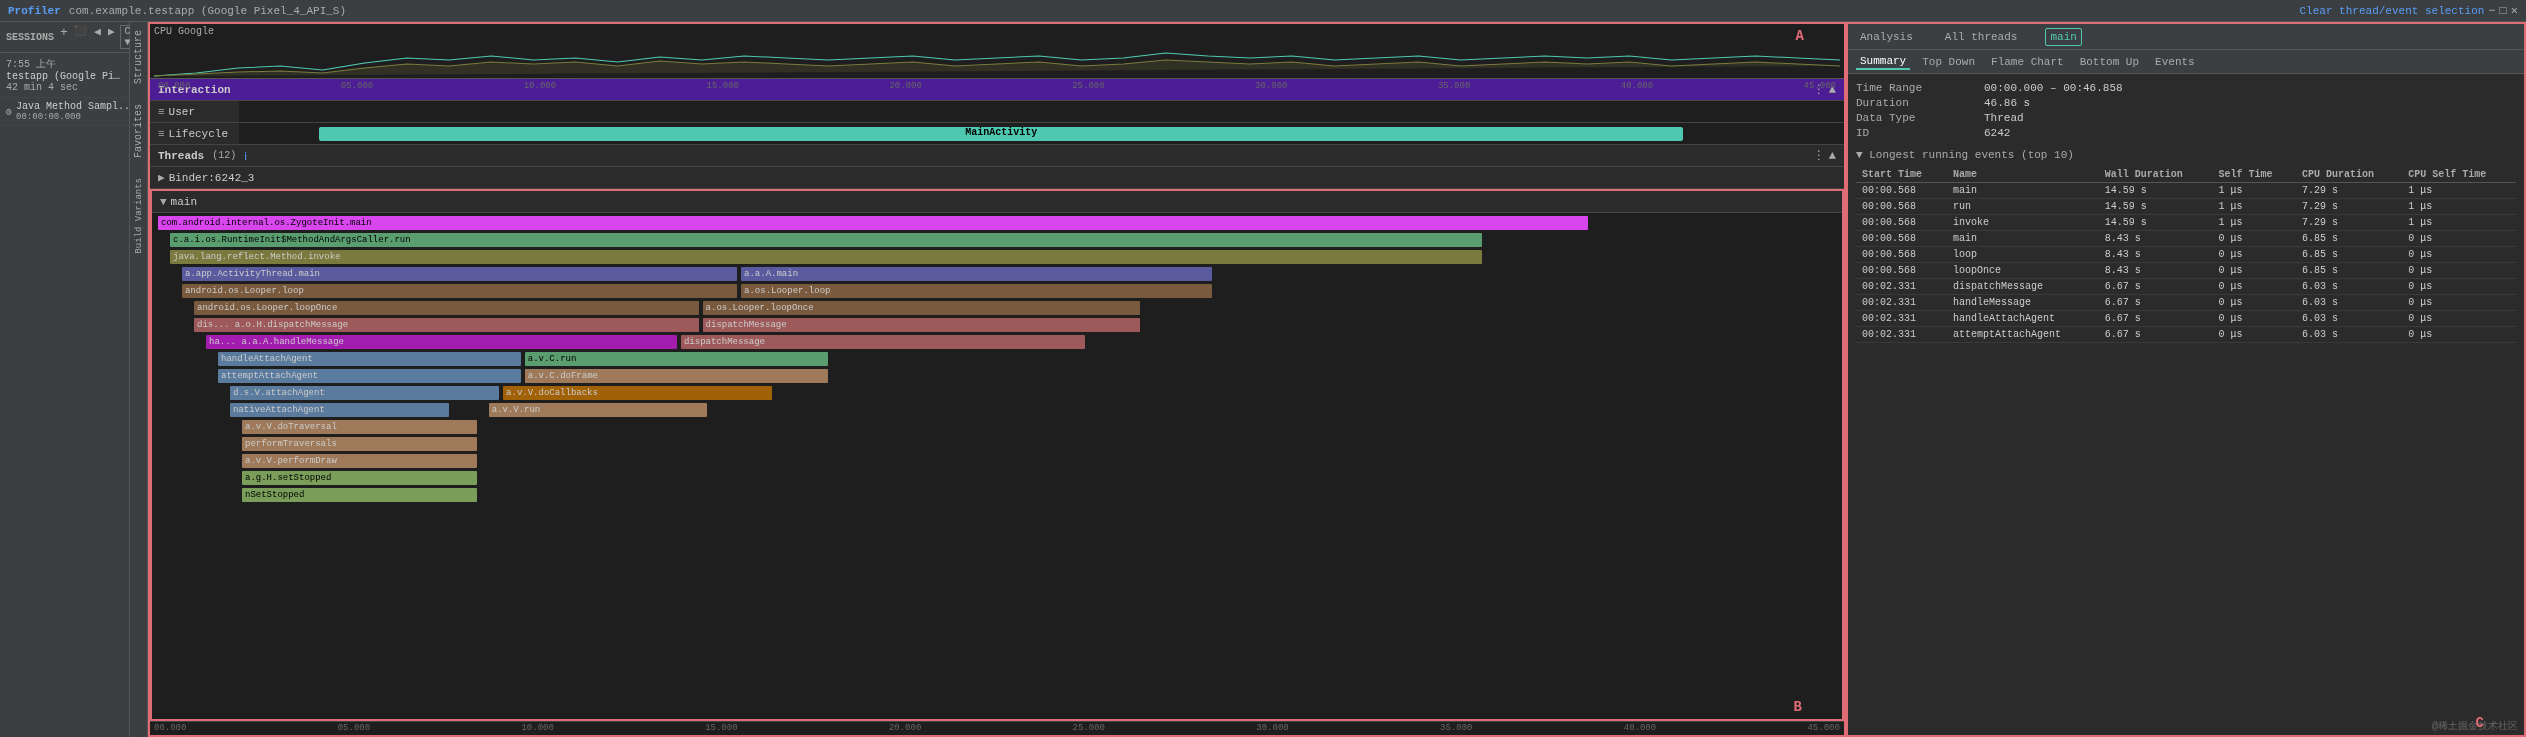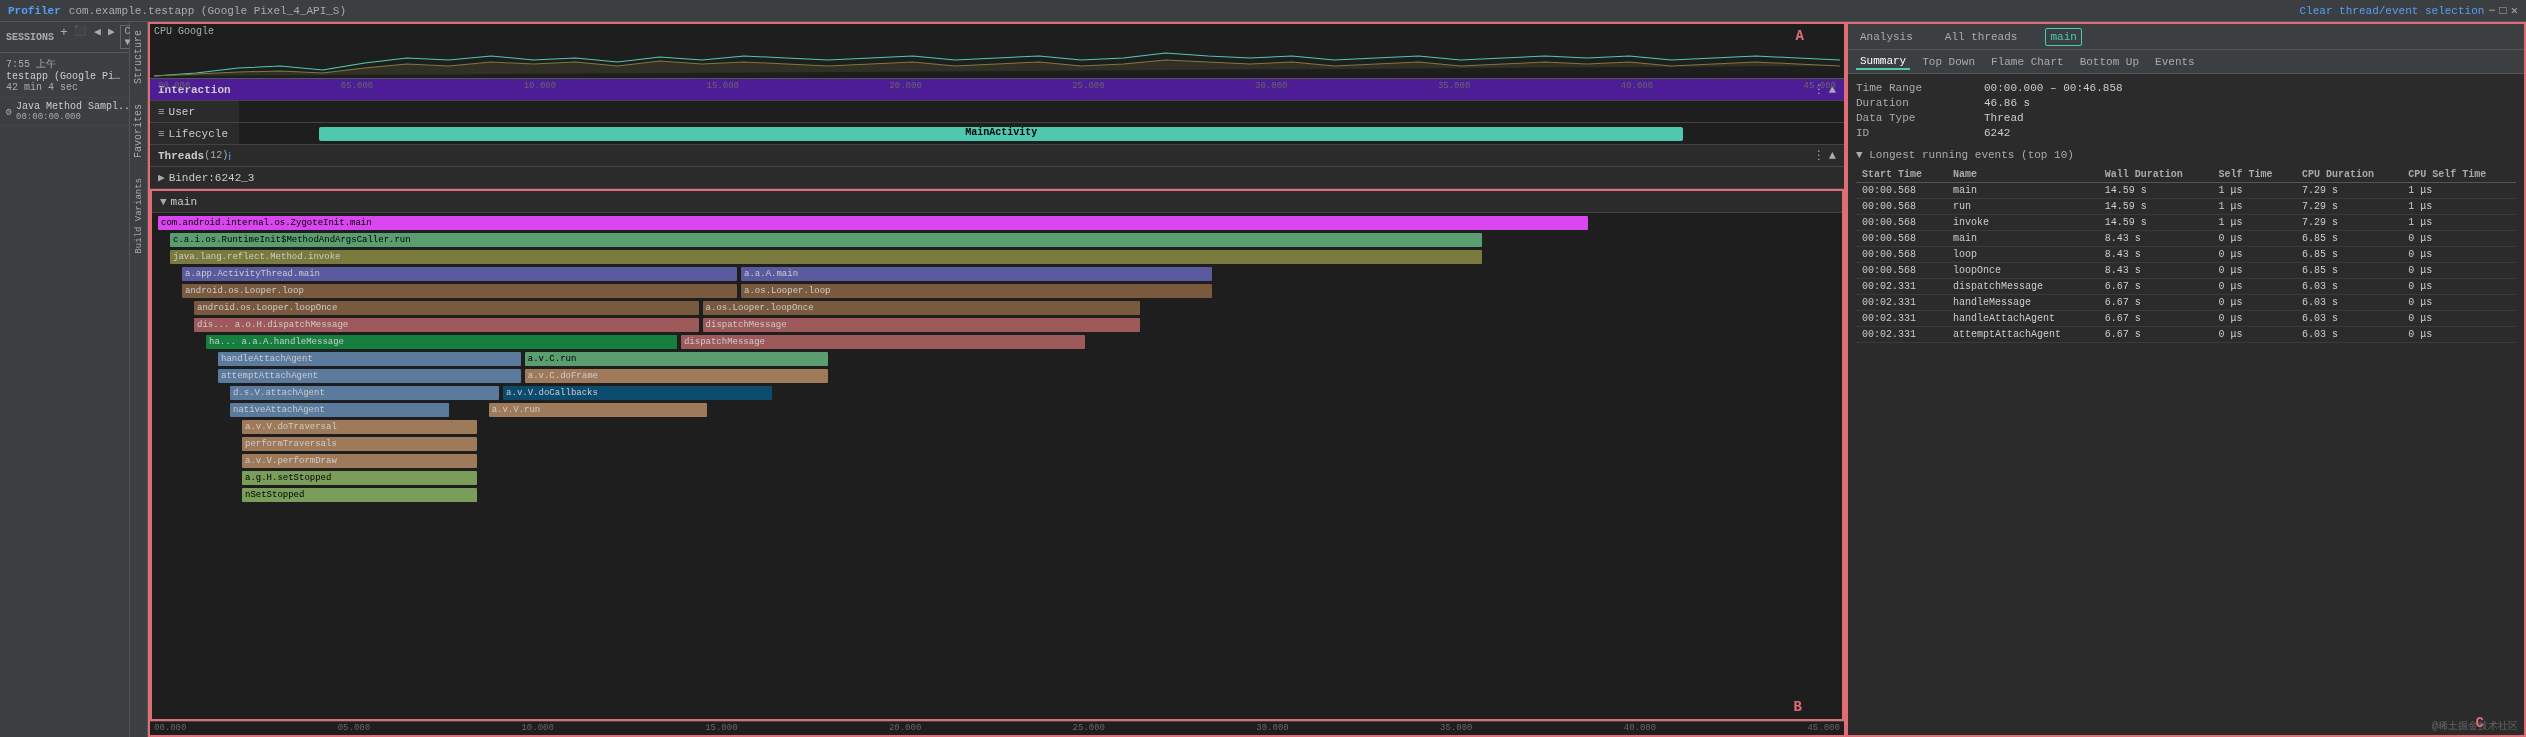--- a/index.html
+++ b/index.html
@@ -243,21 +243,21 @@
       font-size: 10px;
       font-weight: bold;
     }
     
     .threads-header {
       background: #2b2b2b;
       border-bottom: 1px solid #444;
       padding: 2px 8px;
       display: flex;
       align-items: center;
-      gap: 0;
+      gap: 8px;
       height: 22px;
       flex-shrink: 0;
     }
     .threads-label {
       color: #ccc;
       font-size: 11px;
       font-weight: bold;
     }
     .threads-count {
       color: #aaa;
@@ -623,37 +623,37 @@
             <div class="flame-bar" style="background:#7a5a3e;width:30%;color:#ccc;font-size:9px;margin-right:2px;">android.os.Looper.loopOnce</div>
             <div class="flame-bar" style="background:#7a5a3e;width:26%;color:#ccc;font-size:9px;">a.os.Looper.loopOnce</div>
           </div>
           <div class="flame-bar-row">
             <div style="width:36px;flex-shrink:0;"></div>
             <div class="flame-bar" style="background:#9e5a5a;width:30%;color:#ccc;font-size:9px;margin-right:2px;">dis... a.o.H.dispatchMessage</div>
             <div class="flame-bar" style="background:#9e5a5a;width:26%;color:#ccc;font-size:9px;">dispatchMessage</div>
           </div>
           <div class="flame-bar-row">
             <div style="width:48px;flex-shrink:0;"></div>
-            <div class="flame-bar" style="background:#15803d;width:28%;color:#ccc;font-size:9px;margin-right:2px;">ha... a.a.A.handleMessage</div>
+            <div class="flame-bar" style="background:#a21caf;width:28%;color:#ccc;font-size:9px;margin-right:2px;">ha... a.a.A.handleMessage</div>
             <div class="flame-bar" style="background:#9e5a5a;width:24%;color:#ccc;font-size:9px;">dispatchMessage</div>
           </div>
           <div class="flame-bar-row">
             <div style="width:60px;flex-shrink:0;"></div>
             <div class="flame-bar" style="background:#5a7a9e;width:18%;color:#ccc;font-size:9px;margin-right:2px;">handleAttachAgent</div>
             <div class="flame-bar" style="background:#5a9e6f;width:18%;color:#000;font-size:9px;">a.v.C.run</div>
           </div>
           <div class="flame-bar-row">
             <div style="width:60px;flex-shrink:0;"></div>
             <div class="flame-bar" style="background:#5a7a9e;width:18%;color:#ccc;font-size:9px;margin-right:2px;">attemptAttachAgent</div>
             <div class="flame-bar" style="background:#9e7a5a;width:18%;color:#ccc;font-size:9px;">a.v.C.doFrame</div>
           </div>
           <div class="flame-bar-row">
             <div style="width:72px;flex-shrink:0;"></div>
             <div class="flame-bar" style="background:#5a7a9e;width:16%;color:#ccc;font-size:9px;margin-right:2px;">d.s.V.attachAgent</div>
-            <div class="flame-bar" style="background:#0c4a6e;width:16%;color:#ccc;font-size:9px;">a.v.V.doCallbacks</div>
+            <div class="flame-bar" style="background:#a16207;width:16%;color:#ccc;font-size:9px;">a.v.V.doCallbacks</div>
           </div>
           <div class="flame-bar-row">
             <div style="width:72px;flex-shrink:0;"></div>
             <div class="flame-bar" style="background:#5a7a9e;width:13%;color:#ccc;font-size:9px;margin-right:2px;">nativeAttachAgent</div>
             <div class="flame-bar" style="background:#9e7a5a;width:13%;color:#ccc;font-size:9px;margin-left:36px;">a.v.V.run</div>
           </div>
           <div class="flame-bar-row">
             <div style="width:84px;flex-shrink:0;"></div>
             <div class="flame-bar" style="background:#9e7a5a;width:14%;color:#ccc;font-size:9px;font-family:Liberation Mono, monospace;">a.v.V.doTraversal</div>
           </div>

